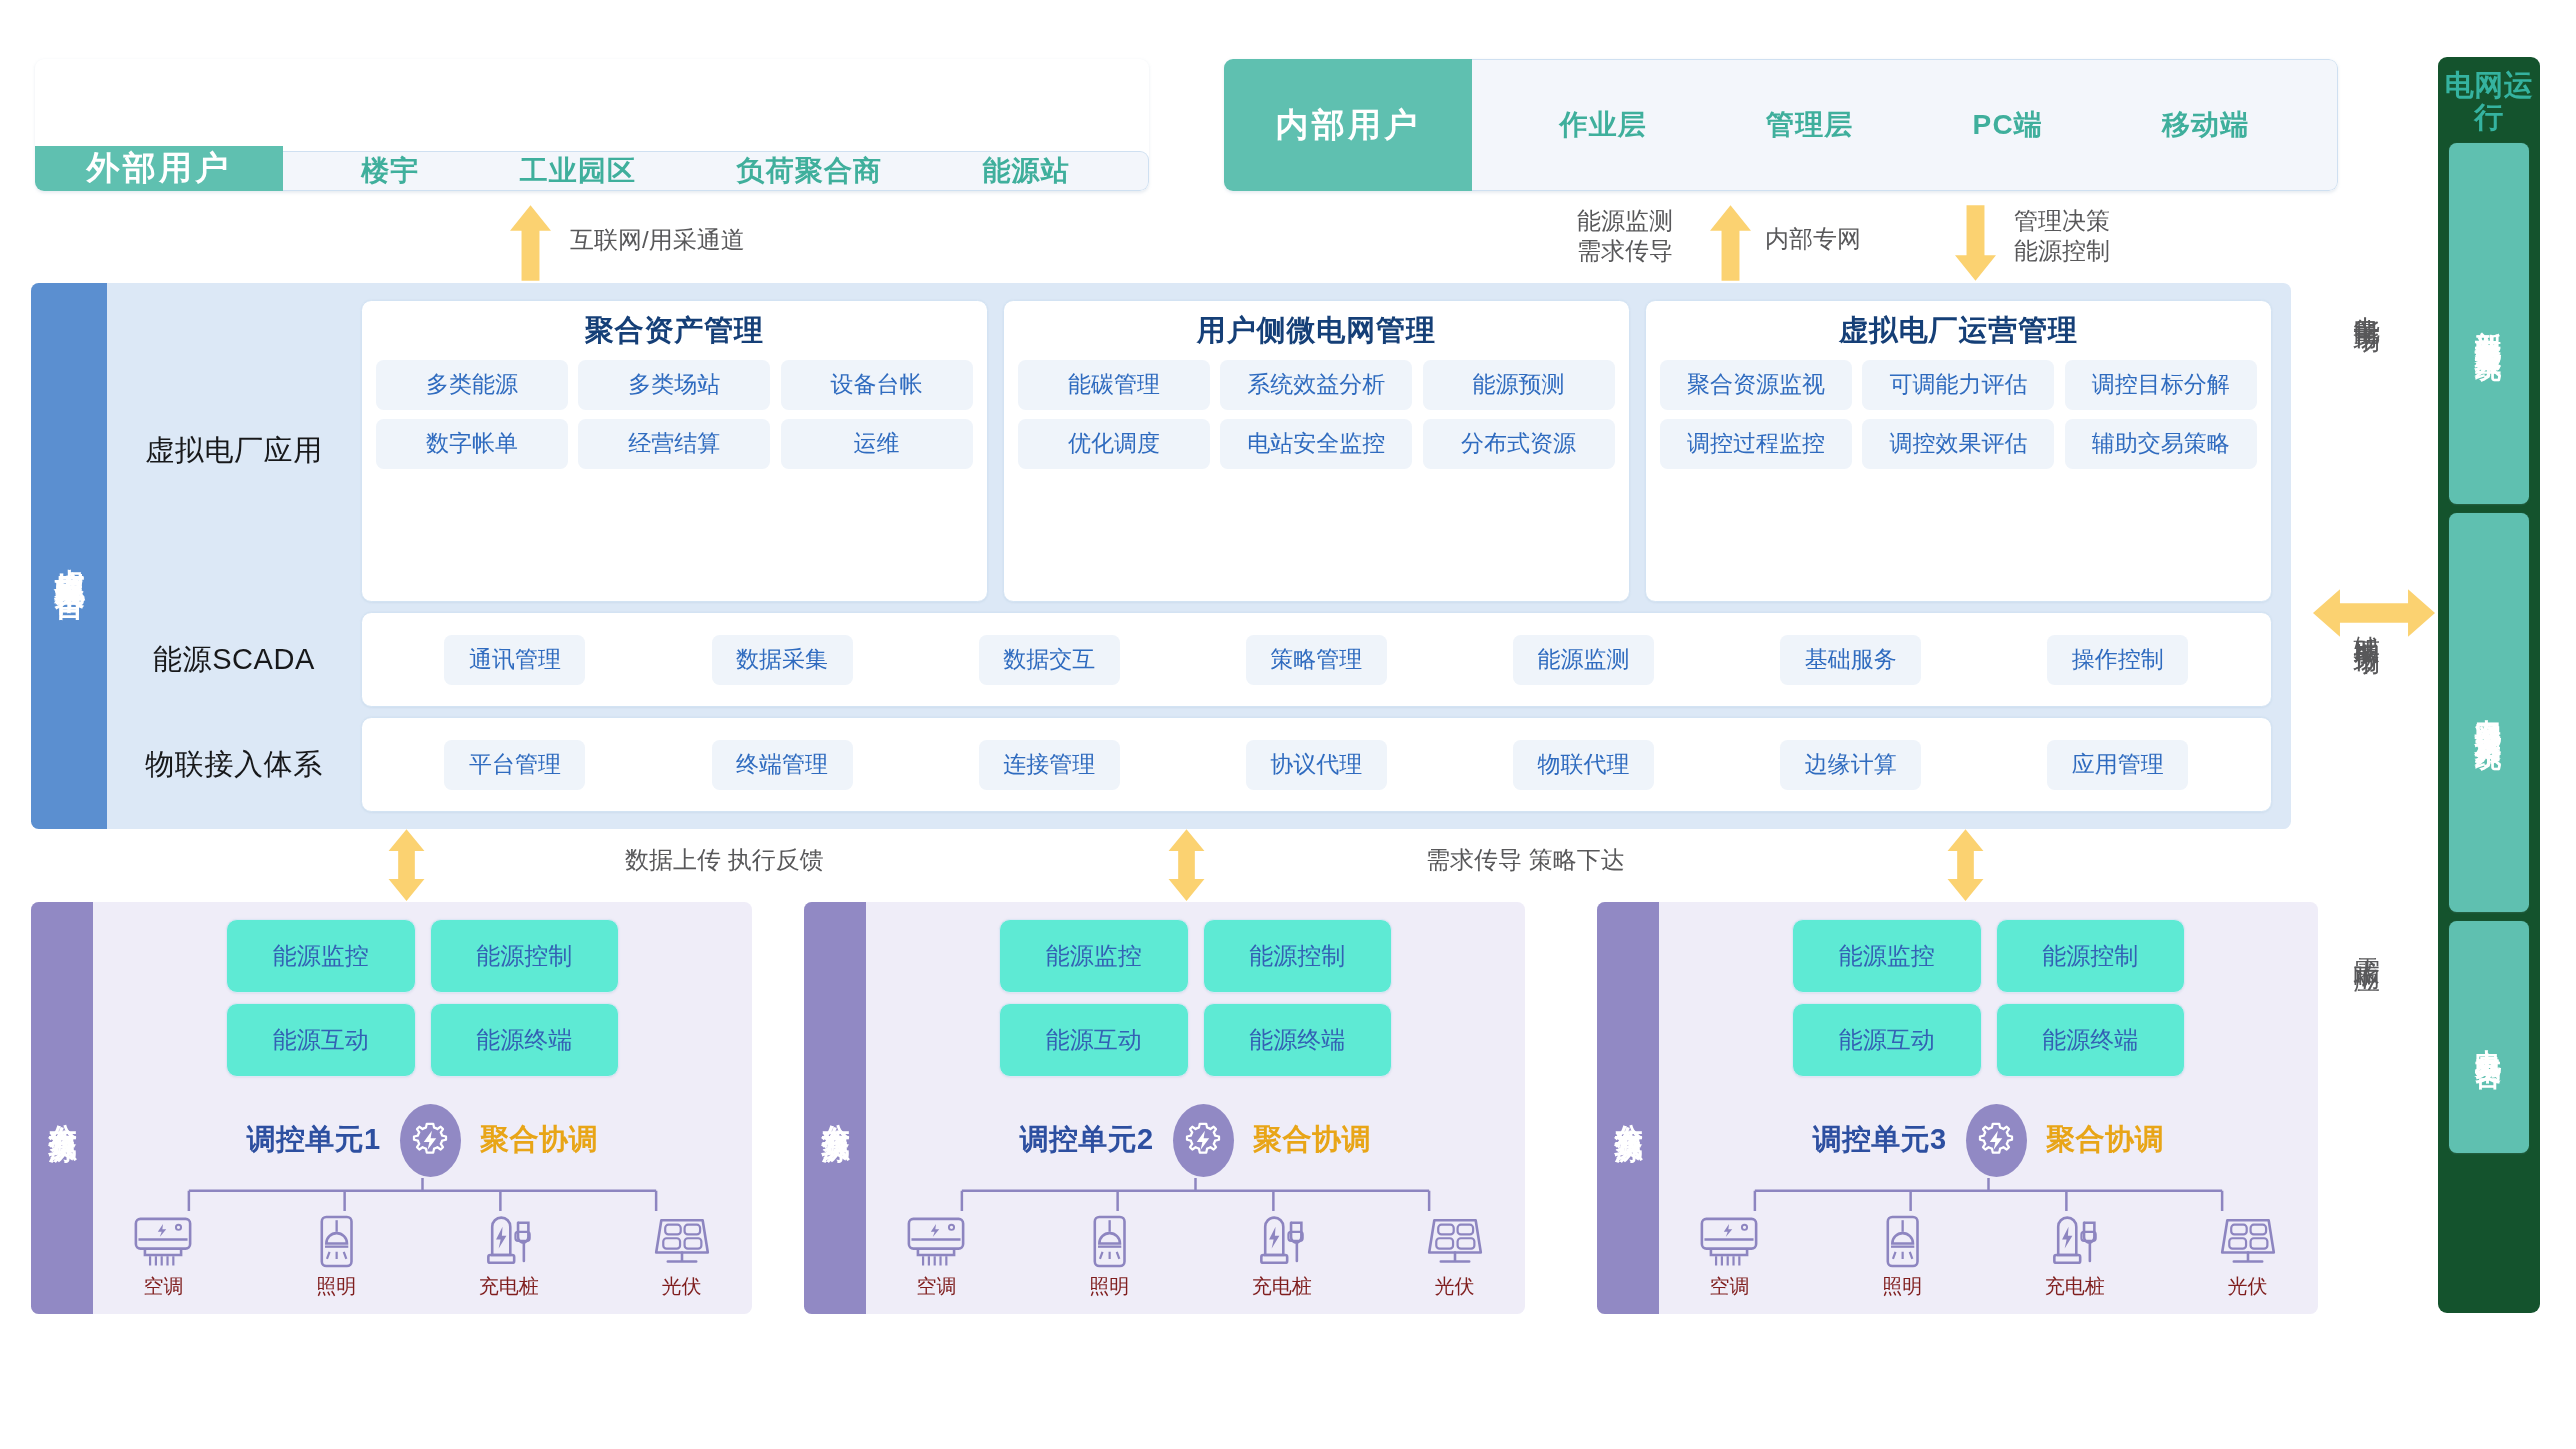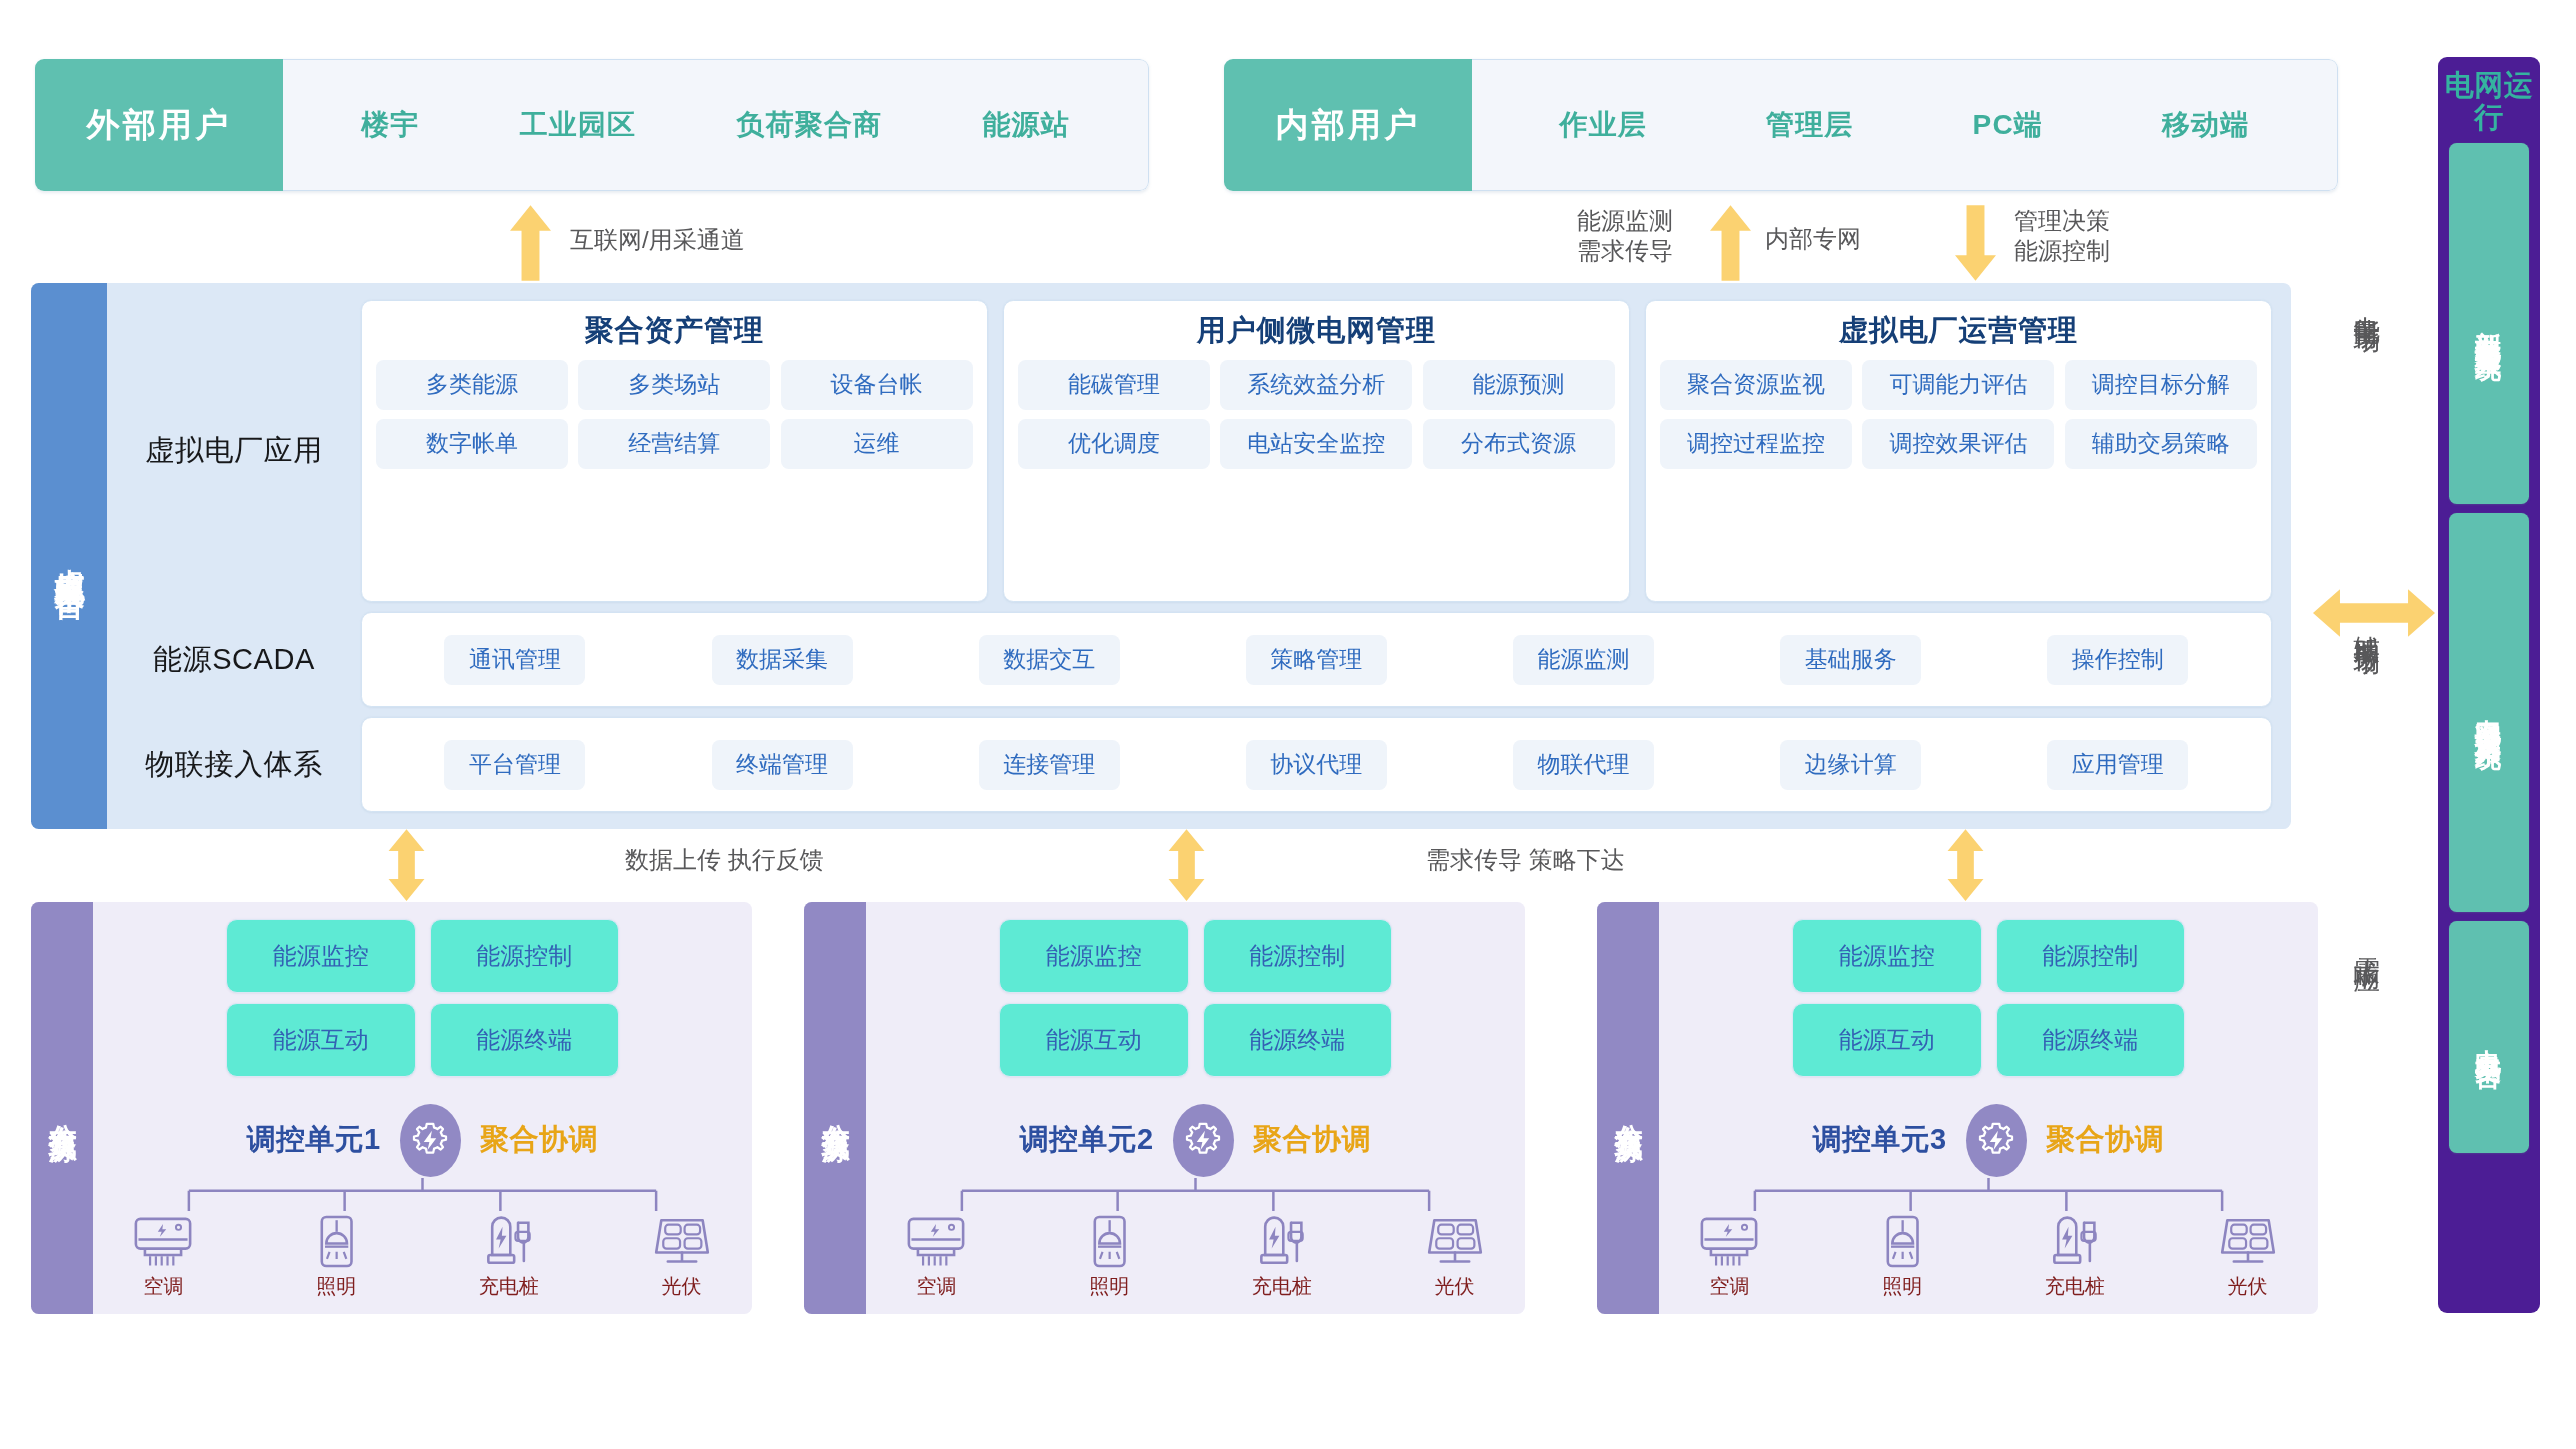--- a/index.html
+++ b/index.html
@@ -163,21 +163,21 @@
     color: #58585A;
     font-size: 26.4px;
     line-height: 1.18;
   }
 
   
   #gridcol {
     position: absolute;
     left: 2438px; top: 57px;
     width: 102px; height: 1256px;
-    background: #4c1d95;
+    background: #14532d;
     border-radius: 9px;
     display: flex; flex-direction: column;
     align-items: center;
     padding: 11.6px 6.4px 15.5px 6.4px;
   }
   #gridcol .gc-title {
     color: #35B3A0;
     font-size: 29px;
     font-weight: 700;
     line-height: 1.12;
@@ -285,21 +285,21 @@
     font-size: 20px;
     margin-top: 5.2px;
     white-space: nowrap;
   }
 </style>
 </head>
 <body>
 
 <div id="stage">
 
-  <div class="userbar" style="left:35px; top:59px; width:1114px;">
+  <div class="userbar" style="left:35px; top:59px; width:1114px;align-items:flex-end;">
     <div class="ub-tag" style="flex-basis:248px;">外部用户</div>
     <div class="ub-body">
       <div class="ub-item">楼宇</div>
       <div class="ub-item">工业园区</div>
       <div class="ub-item">负荷聚合商</div>
       <div class="ub-item">能源站</div>
     </div>
   </div>
 
   <div class="userbar" style="left:1224px; top:59px; width:1114px;">

